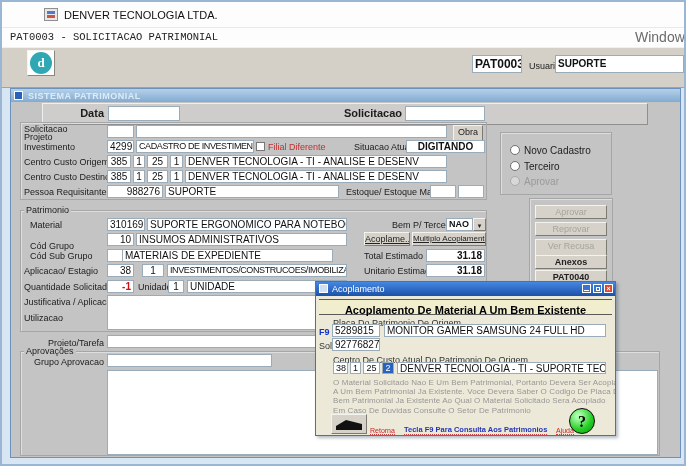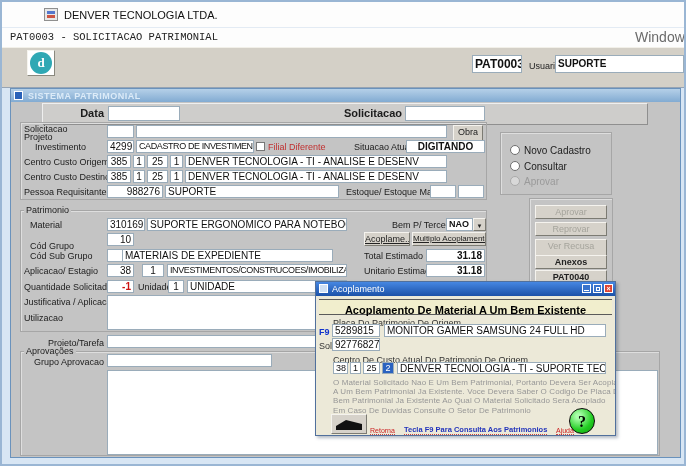--- a/index.html
+++ b/index.html
@@ -178,21 +178,21 @@
   <div class="lbl b right" style="left:330px;top:106px;width:70px;font-size:11px;">Solicitacao</div>
   <div class="fld" style="left:403px;top:104px;width:80px;height:15px;"></div>
 
   <div class="gbx" style="left:18px;top:120px;width:467px;height:78px;"></div>
   <div class="lbl sm" style="left:22px;top:122px;">Solicitacao</div>
   <div class="lbl sm" style="left:22px;top:130px;">Projeto</div>
   <div class="fld" style="left:105px;top:123px;width:27px;"></div>
   <div class="fld" style="left:134px;top:123px;width:311px;"></div>
   <div class="btn" style="left:451px;top:123px;width:30px;height:18px;">Obra</div>
 
-  <div class="lbl sm" style="left:33px;top:140px;">Investimento</div>
+  <div class="lbl sm" style="left:22px;top:140px;">Investimento</div>
   <div class="fld num" style="left:105px;top:138px;width:27px;">4299</div>
   <div class="fld tight" style="left:134px;top:138px;width:118px;">CADASTRO DE INVESTIMENTOS PARA A DENVI</div>
   <div class="abs" style="left:254px;top:140px;width:9px;height:9px;background:#fff;border:1px solid #777;"></div>
   <div class="lbl sm" style="left:266px;top:140px;color:#c03030;">Filial Diferente</div>
   <div class="lbl sm" style="left:352px;top:140px;">Situacao Atual</div>
   <div class="fld b ctr" style="left:404px;top:138px;width:79px;">DIGITANDO</div>
 
   <div class="lbl sm" style="left:22px;top:155px;">Centro Custo Origem</div>
   <div class="fld ctr" style="left:105px;top:153px;width:24px;">385</div>
   <div class="fld ctr" style="left:131px;top:153px;width:12px;">1</div>
@@ -211,21 +211,21 @@
   <div class="fld num" style="left:105px;top:183px;width:56px;">988276</div>
   <div class="fld" style="left:163px;top:183px;width:174px;">SUPORTE</div>
   <div class="lbl sm" style="left:344px;top:185px;">Estoque/ Estoque Maximo</div>
   <div class="fld" style="left:428px;top:183px;width:26px;"></div>
   <div class="fld" style="left:456px;top:183px;width:26px;"></div>
 
   <div class="gbx" style="left:498px;top:130px;width:112px;height:63px;"></div>
   <div class="radio" style="left:508px;top:143px;"></div>
   <div class="lbl" style="left:522px;top:143px;">Novo Cadastro</div>
   <div class="radio" style="left:508px;top:159px;"></div>
-  <div class="lbl" style="left:522px;top:159px;">Consultar</div>
+  <div class="lbl" style="left:522px;top:159px;">Terceiro</div>
   <div class="radio dis" style="left:508px;top:174px;"></div>
   <div class="lbl" style="left:522px;top:174px;color:#9a9a9a;">Aprovar</div>
 
   <div class="gbx" style="left:527px;top:196px;width:84px;height:120px;"></div>
   <div class="btn dis" style="left:533px;top:203px;width:72px;height:14px;">Aprovar</div>
   <div class="btn dis" style="left:533px;top:220px;width:72px;height:14px;">Reprovar</div>
   <div class="btn dis" style="left:533px;top:237px;width:72px;height:28px;">Ver Recusa</div>
   <div class="btn b" style="left:533px;top:253px;width:72px;height:14px;">Anexos</div>
   <div class="btn b" style="left:533px;top:268px;width:72px;height:14px;">PAT0040</div>
 
@@ -233,20 +233,21 @@
   <div class="lbl sm" style="left:22px;top:203px;background:#c4c4c4;padding:0 2px;">Patrimonio</div>
   <div class="lbl sm" style="left:28px;top:218px;">Material</div>
   <div class="fld num" style="left:105px;top:216px;width:38px;">310169</div>
   <div class="fld" style="left:145px;top:216px;width:200px;">SUPORTE ERGONOMICO PARA NOTEBOOK</div>
   <div class="lbl sm" style="left:390px;top:218px;">Bem P/ Terceiro</div>
   <div class="fld b" style="left:444px;top:216px;width:27px;font-size:9px;">NAO</div>
   <div class="btn" style="left:471px;top:216px;width:13px;height:13px;"><span style="font-size:6px;">▼</span></div>
 
   <div class="lbl sm" style="left:28px;top:239px;">Cód Grupo</div>
   <div class="fld num" style="left:105px;top:231px;width:27px;">10</div>
+  <div class="fld" style="left:134px;top:231px;width:211px;">INSUMOS ADMINISTRATIVOS</div>
   <div class="btn" style="left:362px;top:230px;width:46px;height:14px;text-decoration:underline;">Acoplame...</div>
   <div class="btn" style="left:410px;top:230px;width:74px;height:14px;font-size:8px;text-decoration:underline;">Multiplo Acoplamento</div>
 
   <div class="lbl sm" style="left:28px;top:249px;">Cód  Sub Grupo</div>
   <div class="fld num" style="left:105px;top:247px;width:27px;">1</div>
   <div class="fld" style="left:120px;top:247px;width:211px;">MATERIAIS DE EXPEDIENTE</div>
   <div class="lbl sm" style="left:362px;top:249px;">Total Estimado</div>
   <div class="fld num b" style="left:424px;top:247px;width:59px;">31.18</div>
 
   <div class="lbl sm" style="left:22px;top:264px;">Aplicacao/ Estagio</div>

